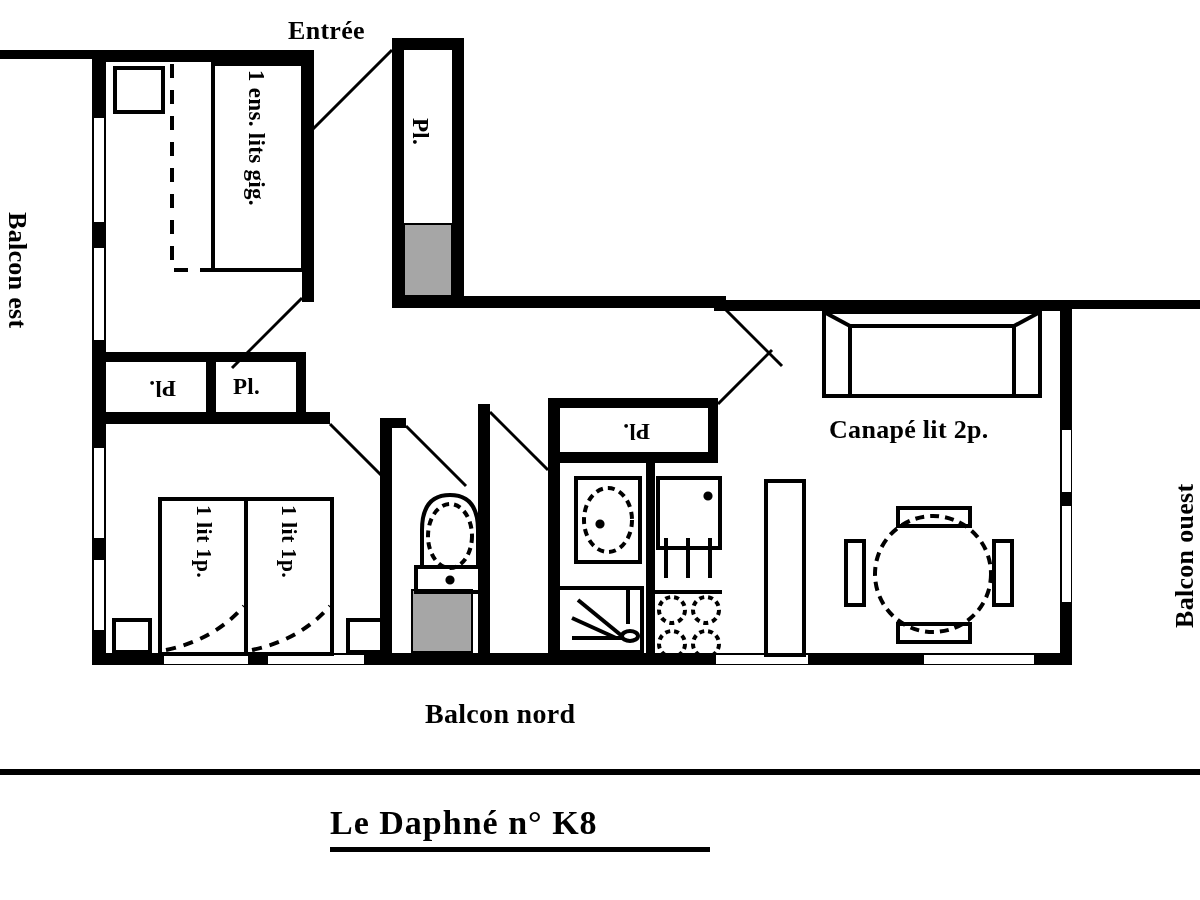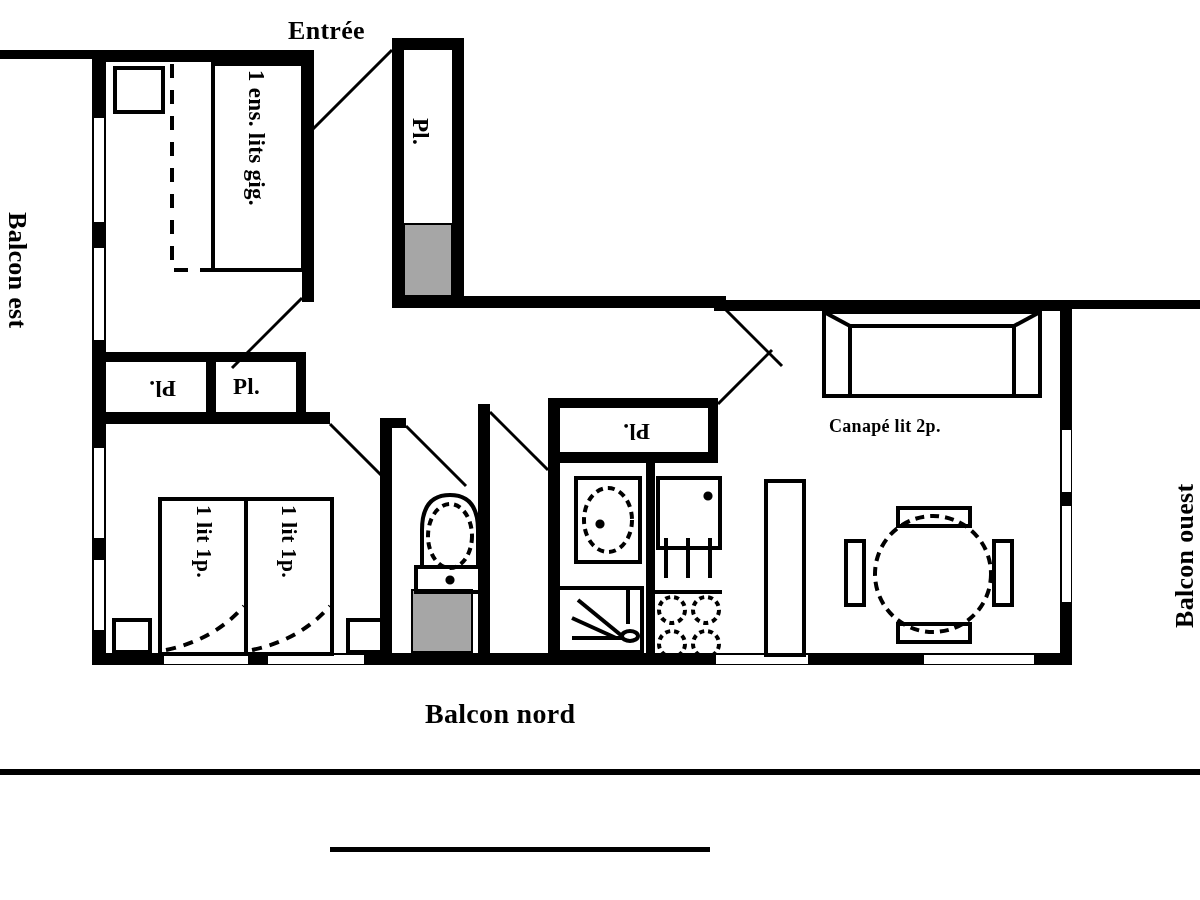--- a/index.html
+++ b/index.html
@@ -231,17 +231,18 @@
   <div class="lbl rot180" style="left:176px; top:400px; font-size:23px;">Pl.</div>
 
   <div class="lbl" style="left:233px; top:375px; font-size:23px;">Pl.</div>
 
   <div class="lbl rot180" style="left:650px; top:443px; font-size:23px;">Pl.</div>
 
   <div class="lbl rot90" style="left:215px; top:505px; font-size:22px;">1 lit 1p.</div>
 
   <div class="lbl rot90" style="left:300px; top:505px; font-size:22px;">1 lit 1p.</div>
 
-  <div class="lbl" style="left:829px; top:417px; font-size:18px;">Canapé lit 2p.</div>
-
+  <div class="lbl" style="left:829px; top:417px; font-size:26px;">Canapé lit 2p.</div>
+
+  <div class="lbl lbl-title" style="left:330px; top:806px;">Le Daphné n° K8</div>
   <div class="title-underline" style="left:330px; top:847px; width:380px; height:5px;"></div>
 
 </div>
 
 </body></html>

